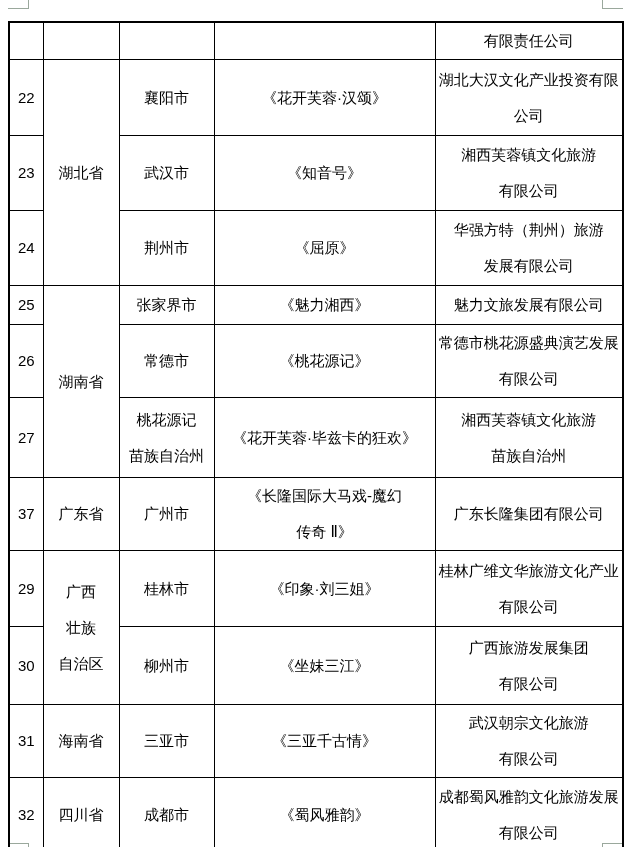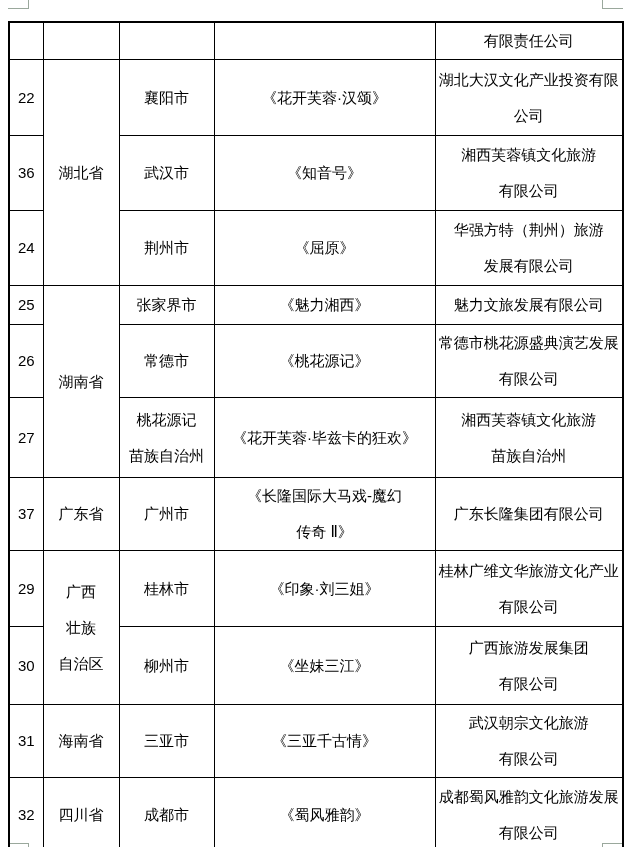--- a/index.html
+++ b/index.html
@@ -80,21 +80,21 @@
             <div class="ln">《花开芙蓉·汉颂》</div>
           </td>
         <td>
           <div class="ln">湖北大汉文化产业投资有限</div>
           <div class="ln">公司</div>
         </td>
       </tr>
 
       <tr style="height:75px">
         <td>
-            <div class="ln">36</div>
+            <div class="ln">23</div>
           </td>
         <td>
             <div class="ln">武汉市</div>
           </td>
         <td>
             <div class="ln">《知音号》</div>
           </td>
         <td>
           <div class="ln">湘西芙蓉镇文化旅游</div>
           <div class="ln">有限公司</div>

